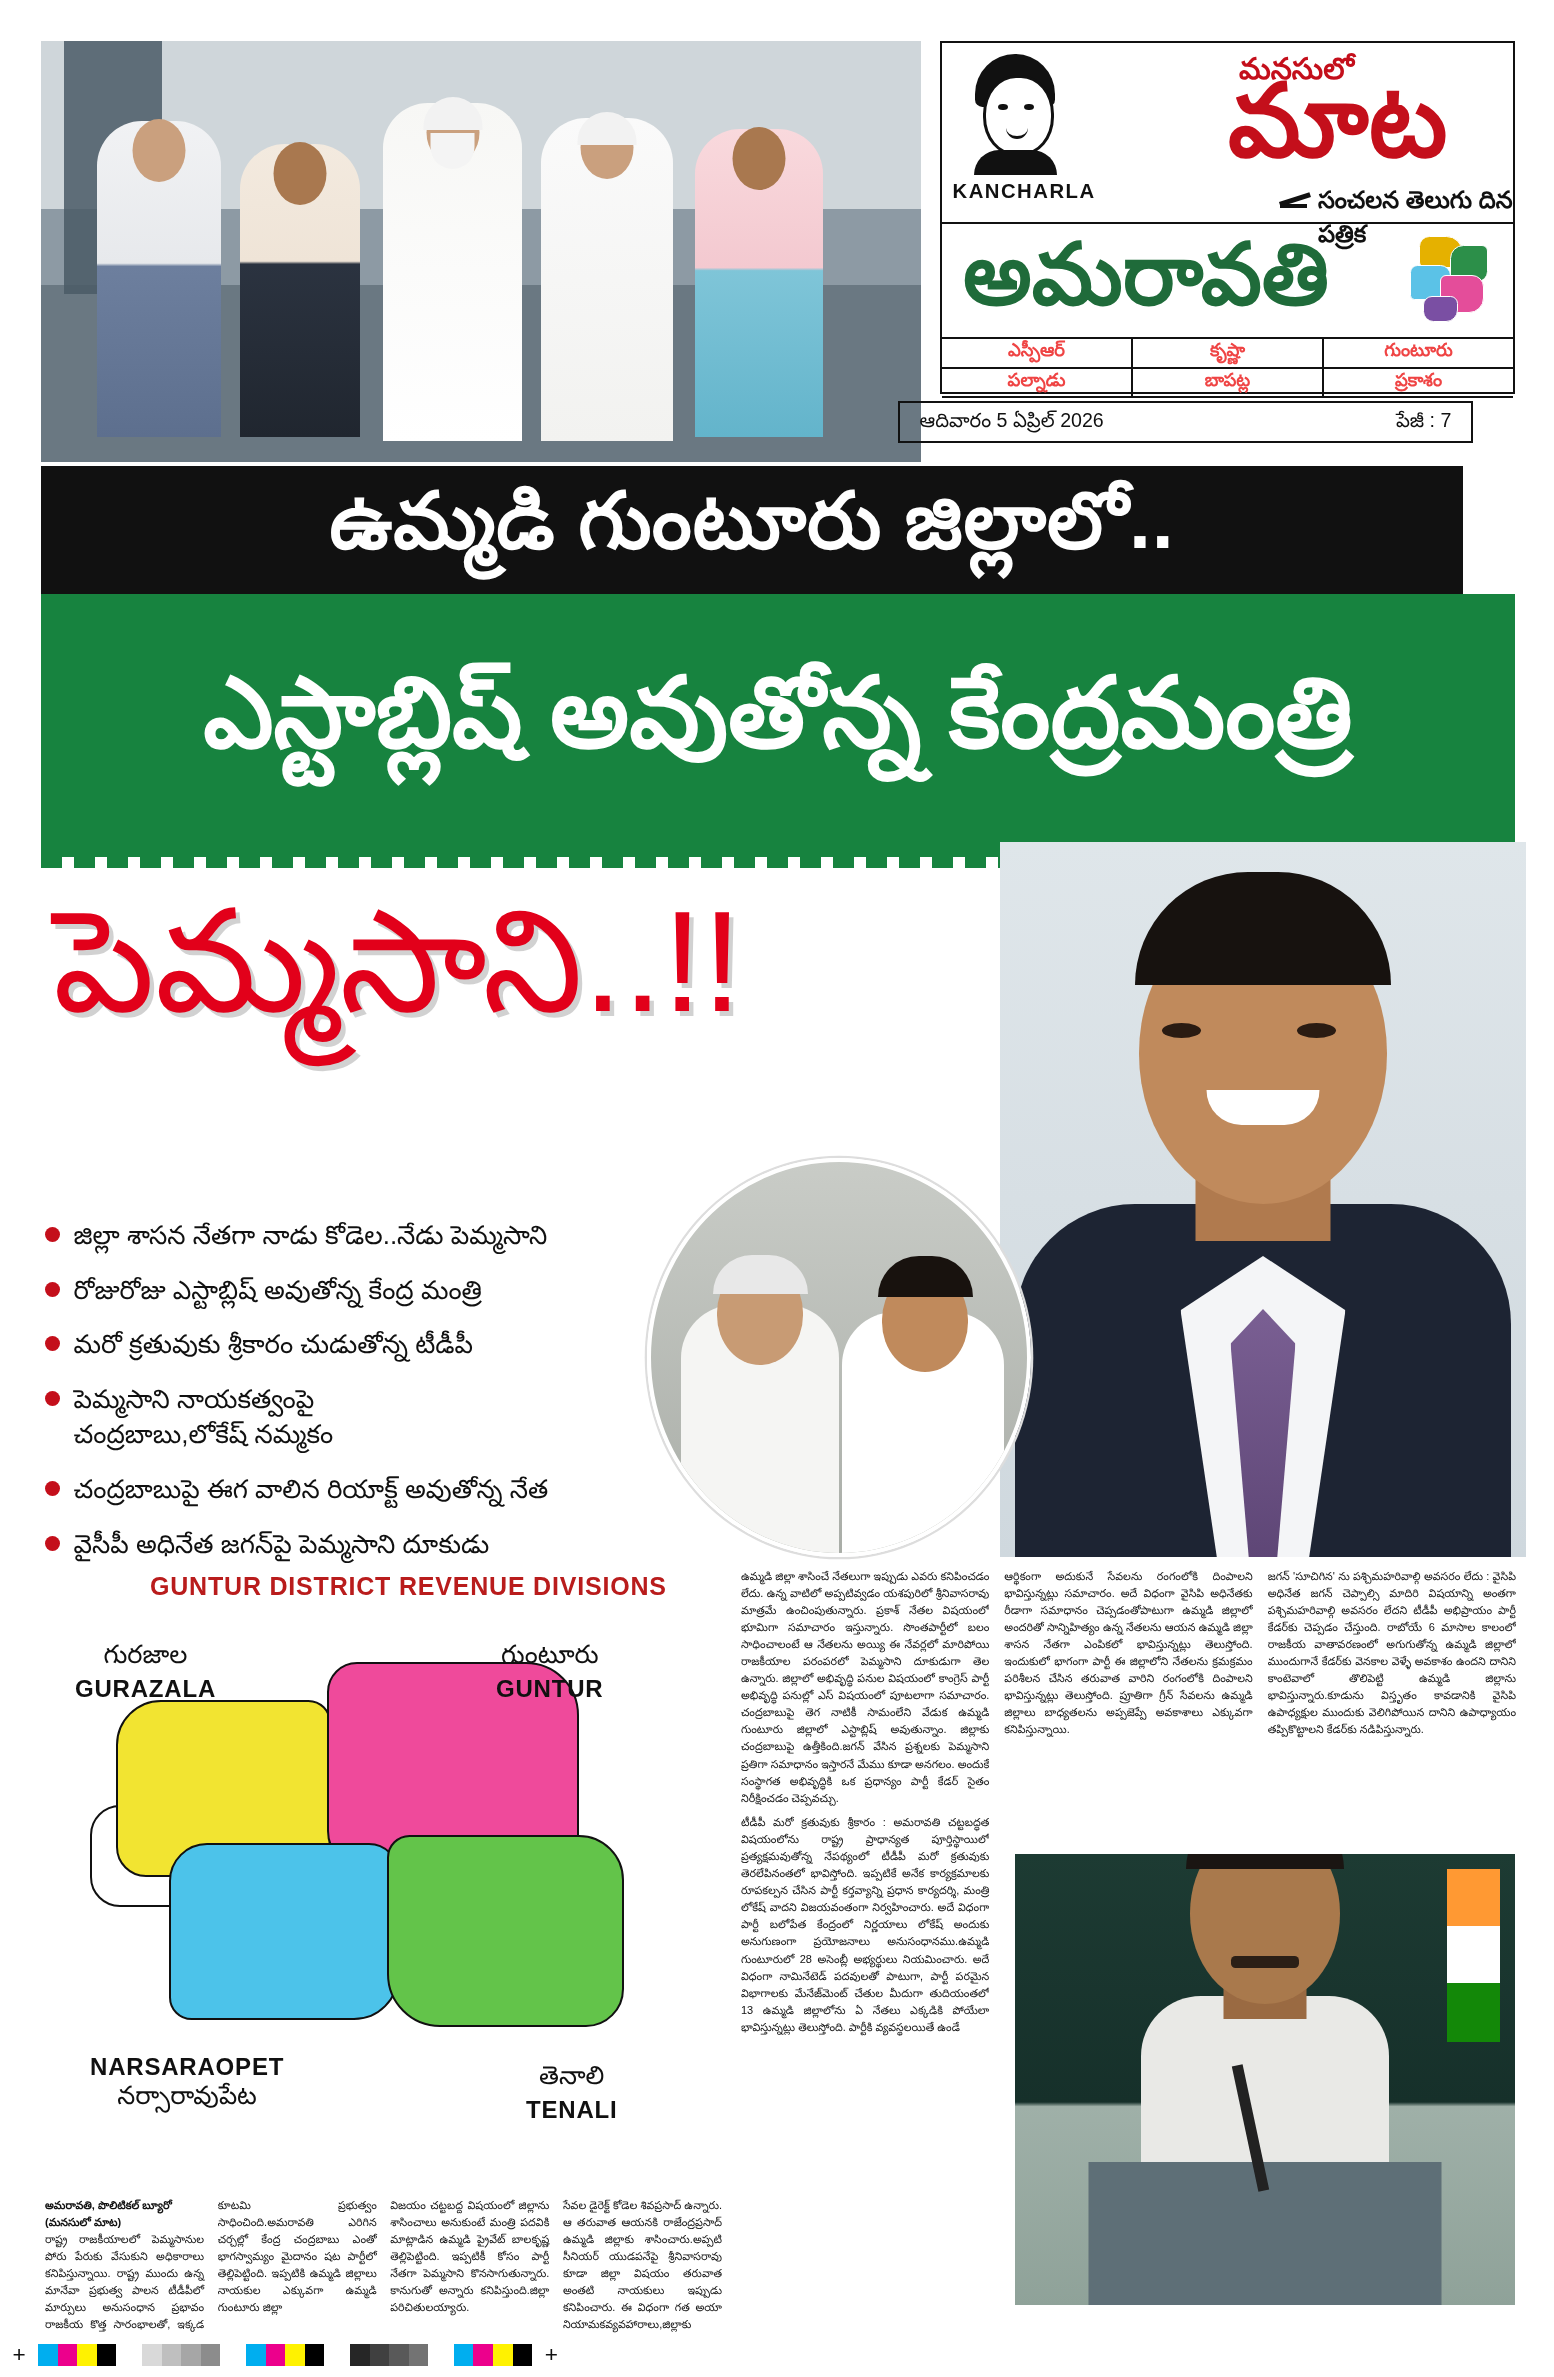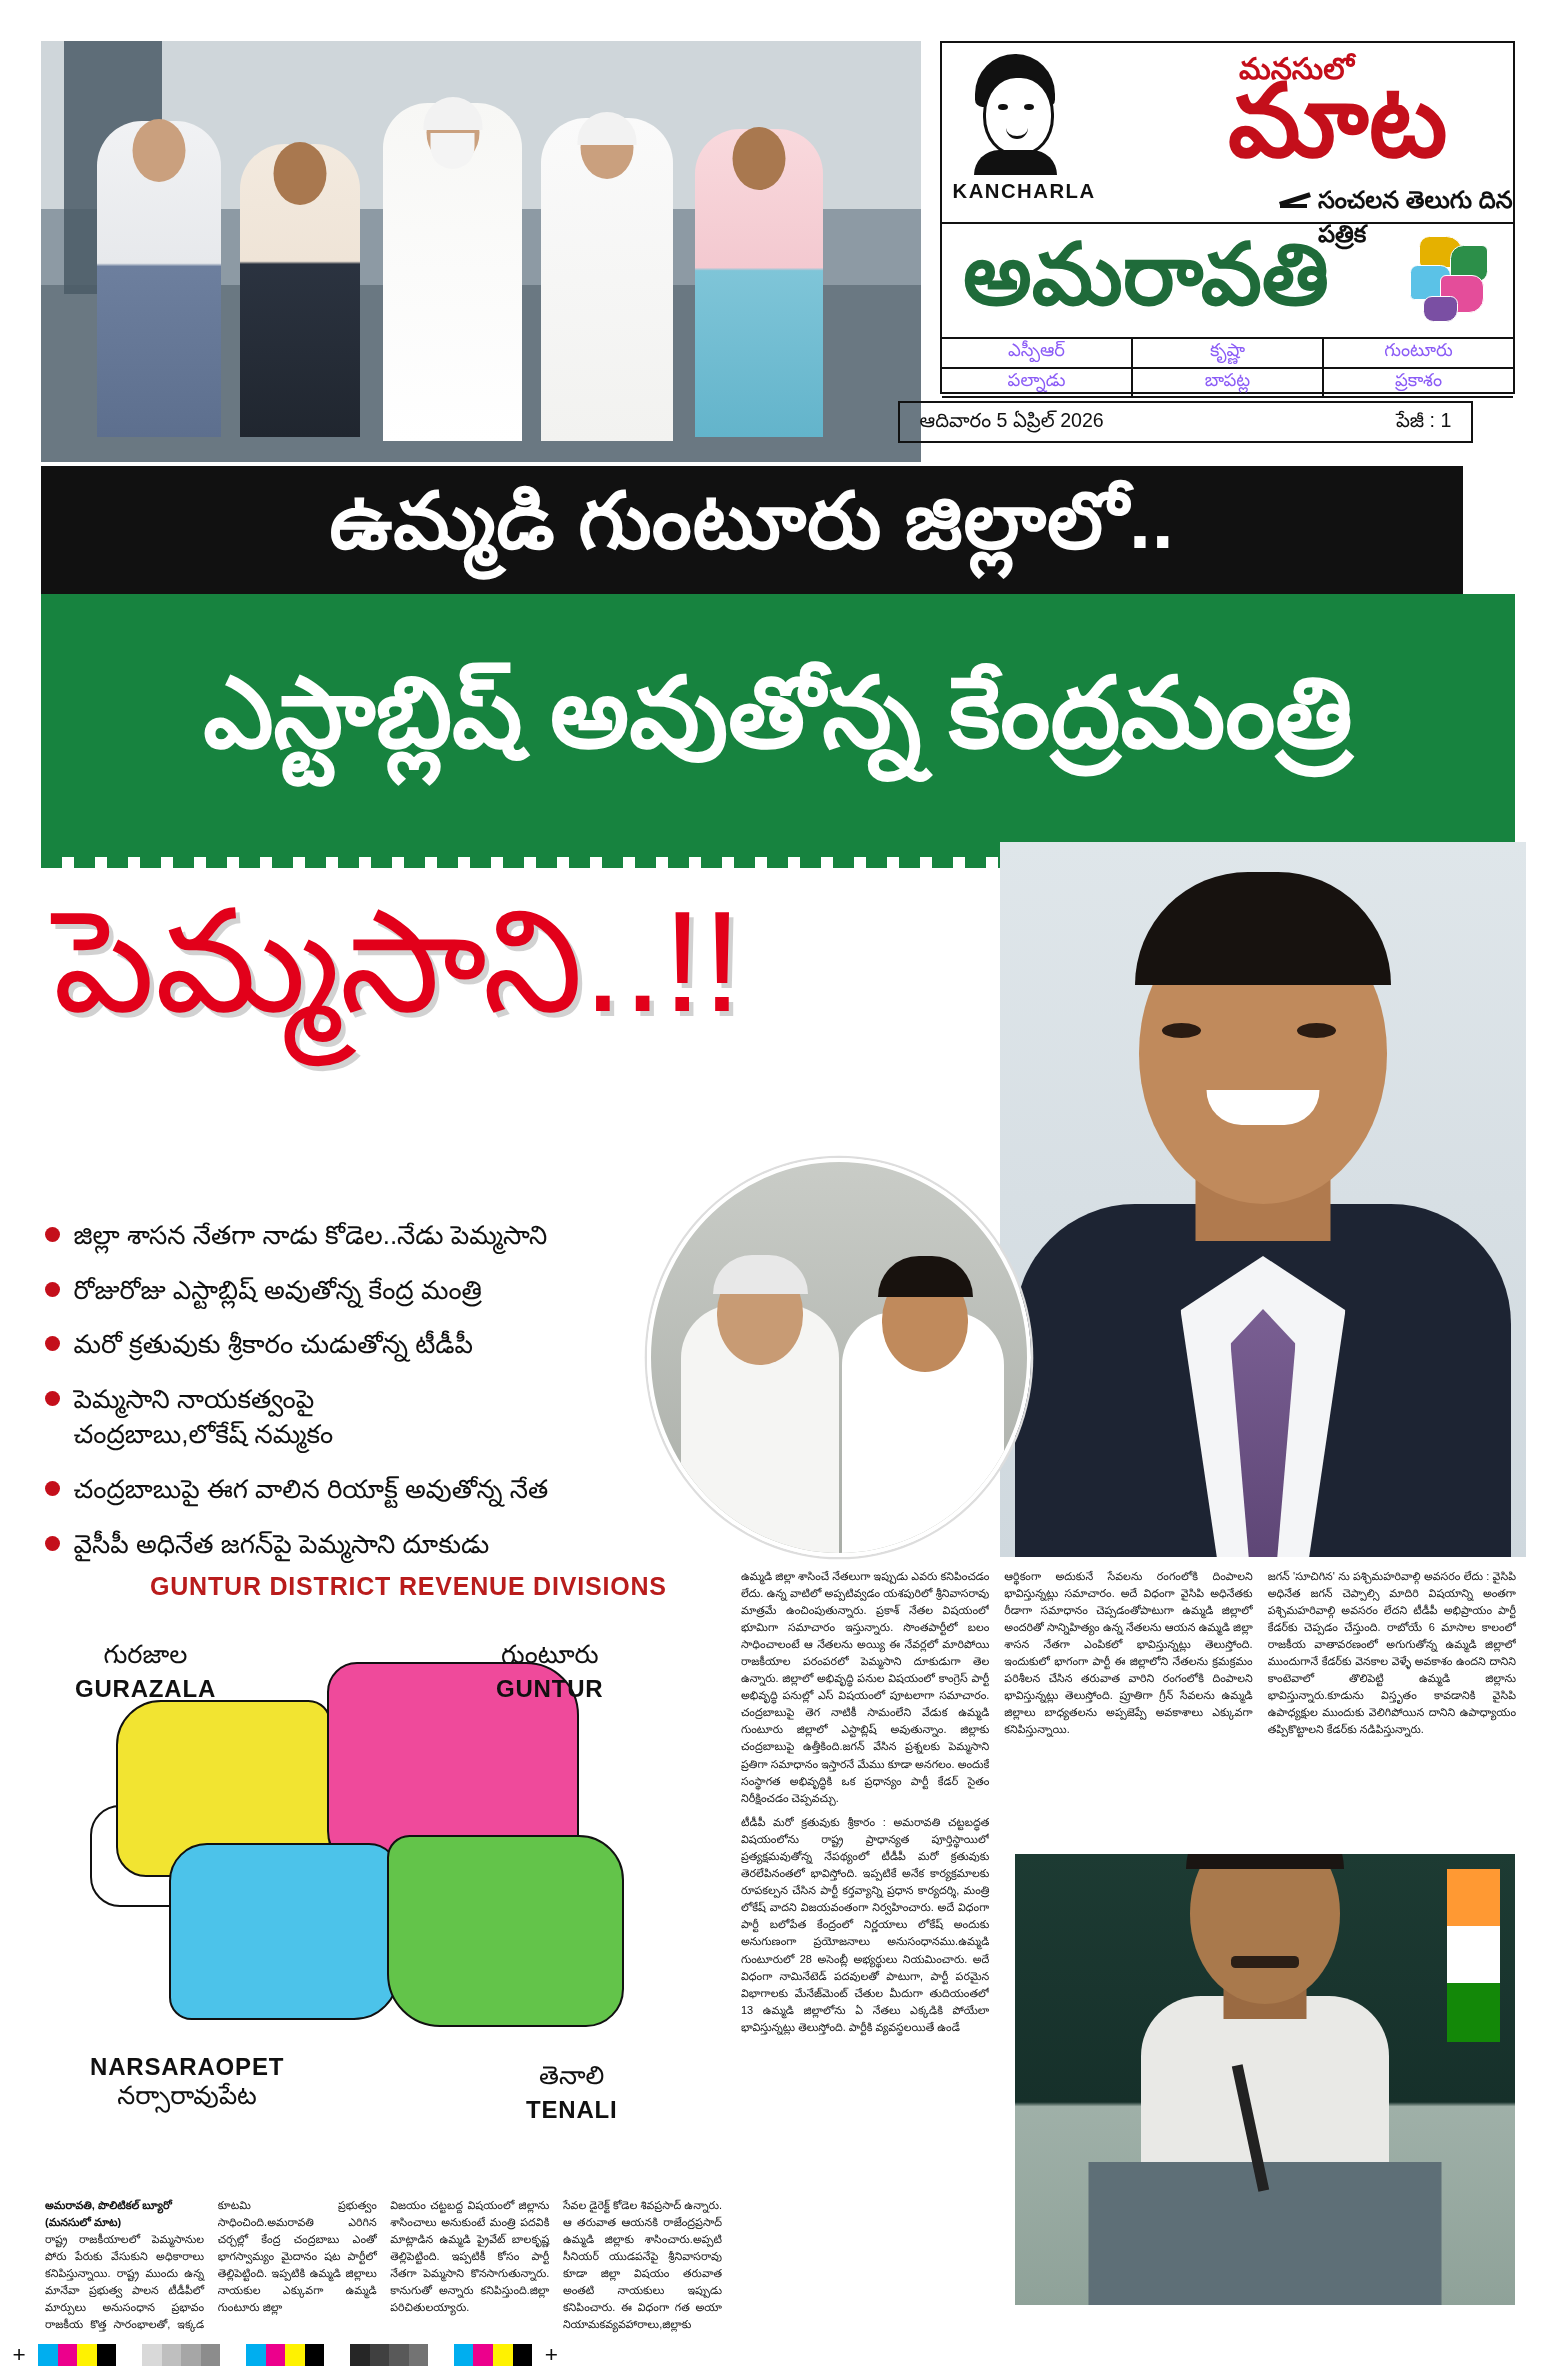--- a/index.html
+++ b/index.html
@@ -49,21 +49,21 @@
   .mapicon span{position:absolute;display:block;border:1.5px solid #fff;}
   .m1{left:13.5px;top:3px;width:42px;height:30px;background:#e5b100;border-radius:10.5px 16.5px 4.5px 6px;}
   .m2{left:45px;top:12px;width:36px;height:35px;background:#2c8f49;border-radius:13.5px 6px 10.5px 7.5px;}
   .m3{left:4.5px;top:32px;width:39px;height:33px;background:#5bc2e7;border-radius:7.5px 10.5px 13.5px 4.5px;}
   .m4{left:35px;top:42px;width:42px;height:36px;background:#e44d9a;border-radius:6px 12px 15px 10.5px;}
   .m5{left:18px;top:63px;width:33px;height:24px;background:#7a4fa3;border-radius:9px 7.5px 12px 10.5px;}
 
   .brand-cells{height:57px;display:flex;border-bottom:2.3px solid #111;}
   .cellcol{flex:1;border-right:2.3px solid #111;display:flex;flex-direction:column;}
   .cellcol:last-child{border-right:none;}
-  .cellcol div{flex:1;display:flex;align-items:center;justify-content:center;font-size:18px;color:#8b5cf6;}
+  .cellcol div{flex:1;display:flex;align-items:center;justify-content:center;font-size:18px;color:#ef4444;font-weight:bold;}
   .cellcol div:first-child{border-bottom:2.3px solid #111;}
 
   .datebar{position:absolute;left:899px;top:360px;width:575px;height:42px;border:2.3px solid #111;box-sizing:border-box;display:flex;align-items:center;justify-content:space-between;padding:0 19.6px;font-size:19.6px;color:#111;}
 
   
   .band-black{position:absolute;left:41px;top:466px;width:1422px;height:128px;background:#111;display:flex;align-items:center;justify-content:center;}
   .band-black span{color:#fff;font-size:79px;font-weight:bold;letter-spacing:0.8px;}
   .band-green{position:absolute;left:41px;top:594px;width:1474px;height:263px;background:#17833f;display:flex;align-items:center;justify-content:center;}
   .band-green span{color:#fff;font-size:99px;font-weight:bold;}
   .band-green:after{content:"";position:absolute;left:0;bottom:-10.5px;width:100%;height:16.5px;background:
@@ -212,21 +212,21 @@
         </div>
         <div class="cellcol">
           <div>గుంటూరు</div>
           <div>ప్రకాశం</div>
         </div>
       </div>
     </div>
 
     <div class="datebar" style="top:360px;left:857px;">
       <span>ఆదివారం 5 ఏప్రిల్ 2026</span>
-      <span>పేజీ : 1</span>
+      <span>పేజీ : 7</span>
     </div>
   </div>
 
   <div class="band-black">
     <span>ఉమ్మడి గుంటూరు జిల్లాలో..</span>
   </div>
   <div class="band-green">
     <span>ఎస్టాబ్లిష్ అవుతోన్న కేంద్రమంత్రి</span>
   </div>
   <div class="pemmasani">పెమ్మసాని..!!</div>

